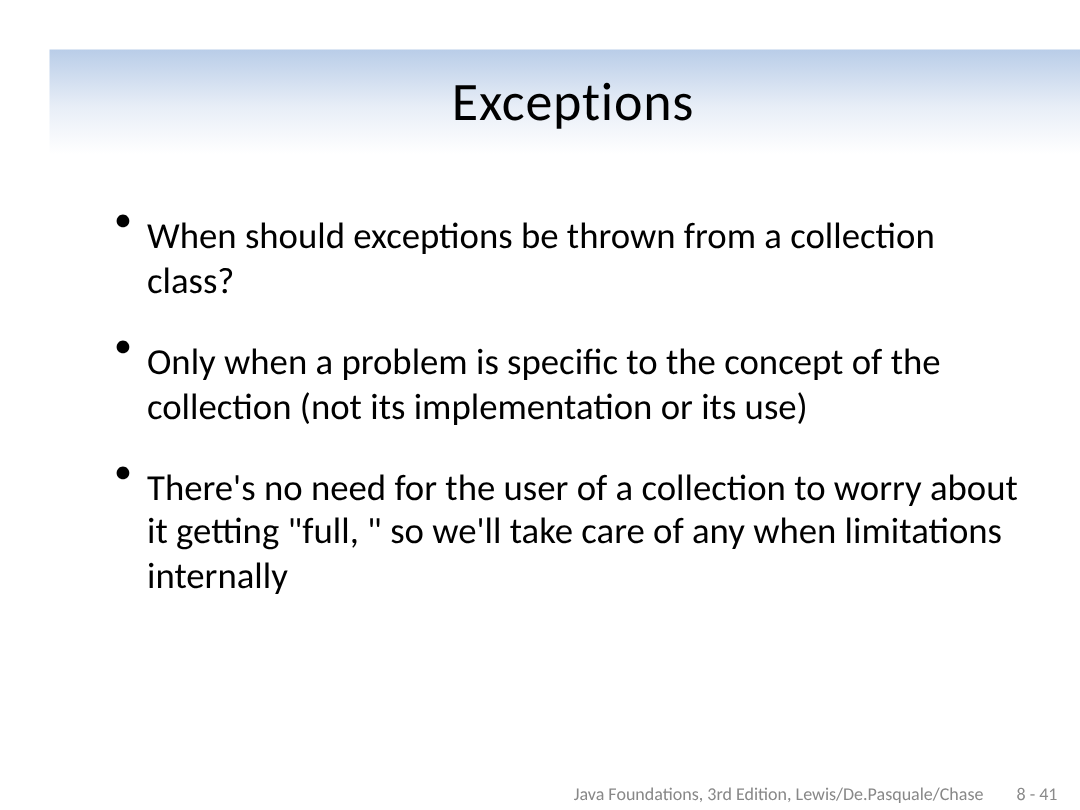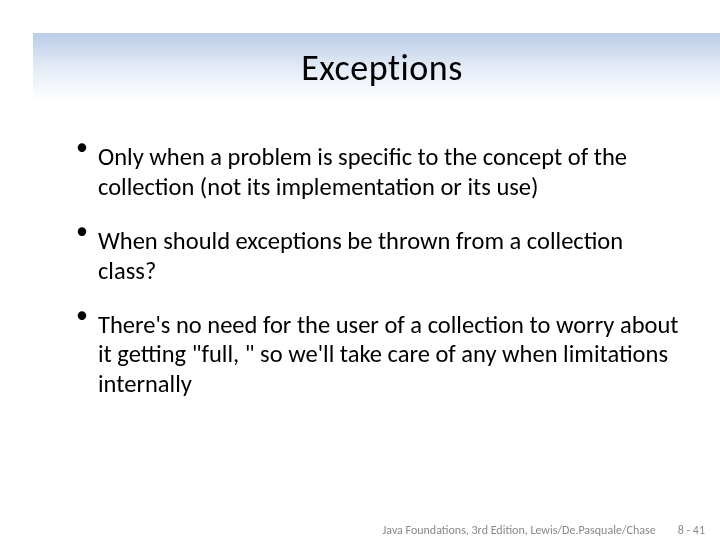--- a/index.html
+++ b/index.html
@@ -68,22 +68,22 @@
 <body>
 
 <div class="slide">
 
   <div class="title-band">
     <h1 class="title">Exceptions</h1>
   </div>
 
   <div class="content">
     <ul class="bullets">
+      <li>When should exceptions be thrown from a collection class?</li>
       <li>Only when a problem is specific to the concept of the collection (not its implementation or its use)</li>
-      <li>When should exceptions be thrown from a collection class?</li>
       <li>There's no need for the user of a collection to worry about it getting "full, " so we'll take care of any when limitations internally</li>
     </ul>
   </div>
 
   <div class="footer">
     <span class="footer-left">Java Foundations, 3rd Edition, Lewis/De.Pasquale/Chase</span>
     <span class="footer-right">8 - 41</span>
   </div>
 
 </div>

